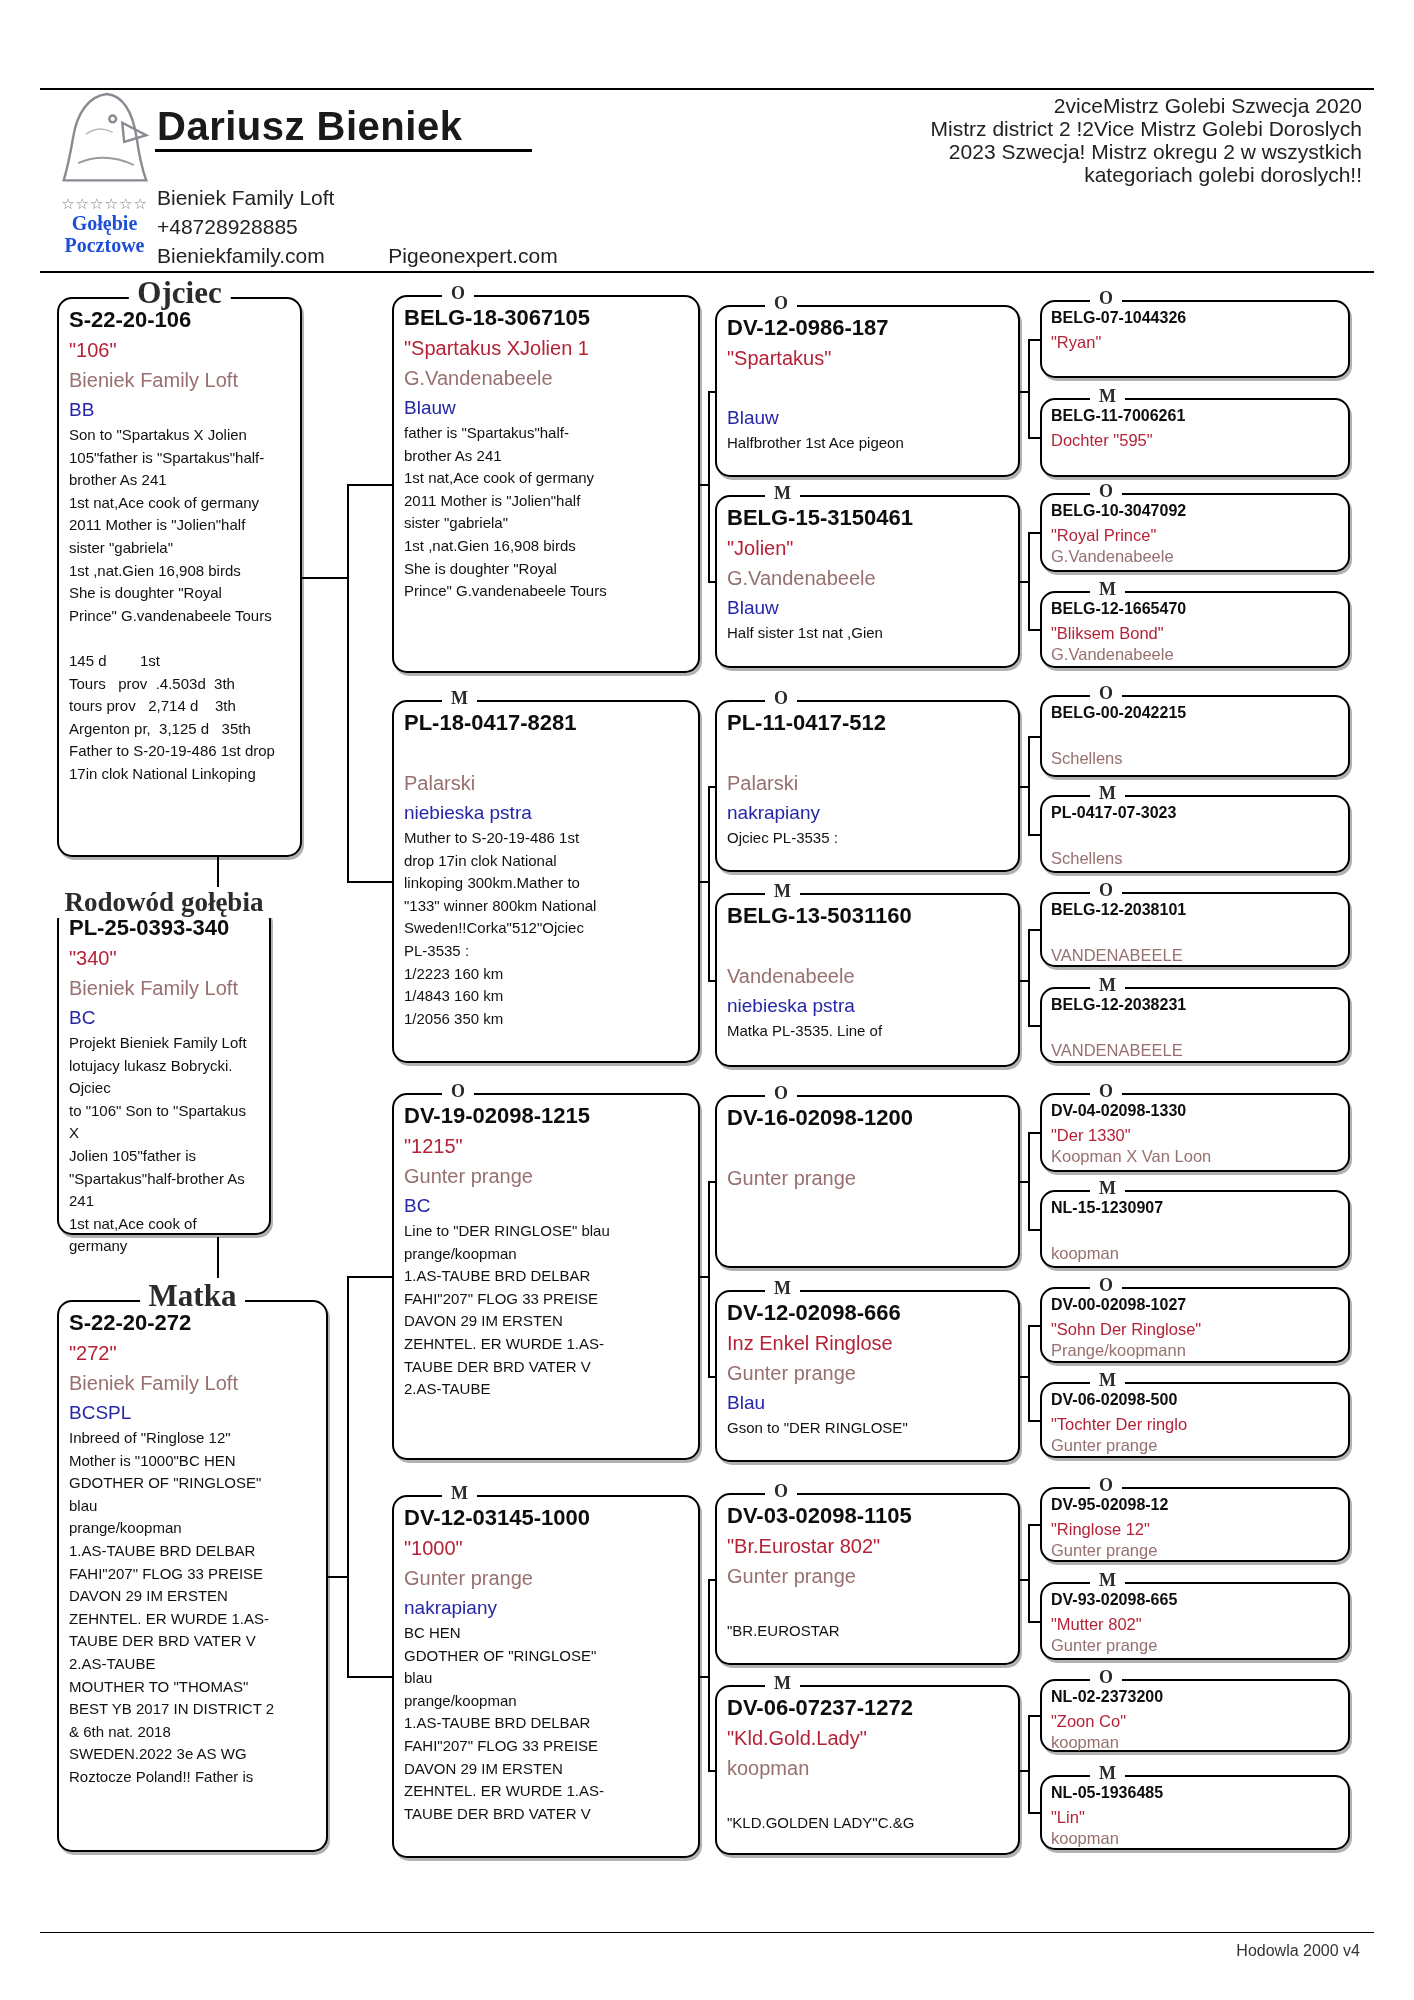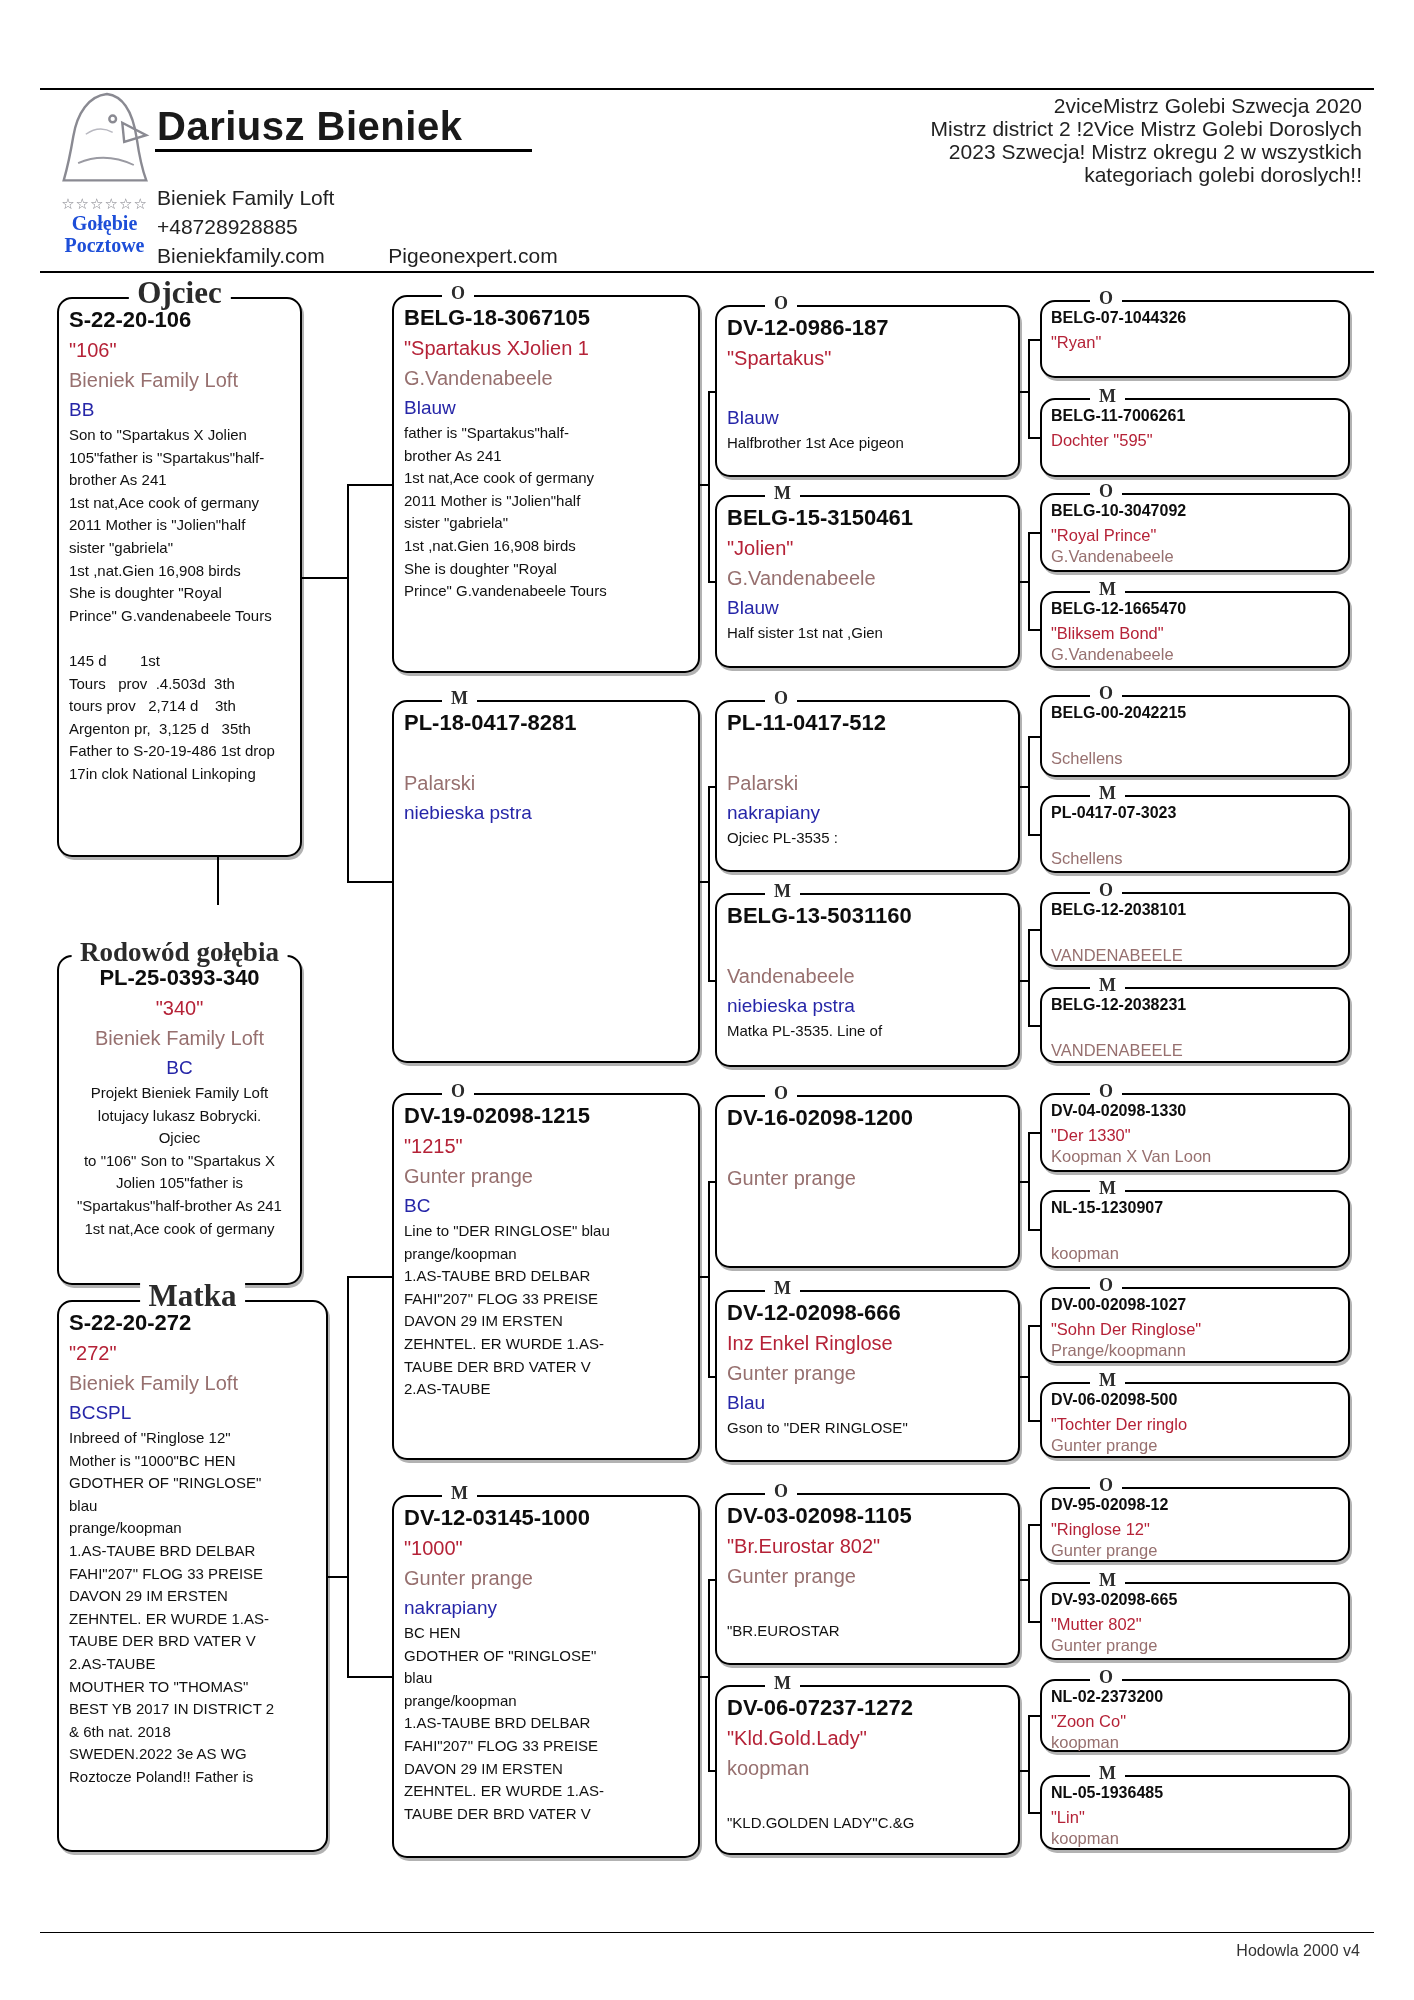--- a/index.html
+++ b/index.html
@@ -30,21 +30,21 @@
   
   .sm{padding:3px 9px;}
   .sm .ring{font-size:16px;line-height:26px;}
   .sm .name{font-size:16.5px;line-height:22px;min-height:22px;}
   .sm .loft{font-size:16.5px;line-height:21px;min-height:21px;}
   
   .vl{position:absolute;border-left:2px solid #000;width:0;}
   .hl{position:absolute;border-top:2px solid #000;height:0;}
   
   .b0{left:57px;top:297px;width:245px;height:560px;}
-  .b1{left:57px;top:955px;width:245px;height:330px;text-align:center;}
+  .b1{left:57px;top:905px;width:214px;height:330px;}
   .b2{left:57px;top:1300px;width:271px;height:552px;}
   .b3{left:392px;top:295px;width:308px;height:378px;}
   .b4{left:392px;top:700px;width:308px;height:363px;}
   .b5{left:392px;top:1093px;width:308px;height:367px;}
   .b6{left:392px;top:1495px;width:308px;height:363px;}
   .b7{left:715px;top:305px;width:305px;height:172px;}
   .b8{left:715px;top:495px;width:305px;height:173px;}
   .b9{left:715px;top:700px;width:305px;height:172px;}
   .b10{left:715px;top:893px;width:305px;height:174px;}
   .b11{left:715px;top:1095px;width:305px;height:173px;}
@@ -253,20 +253,29 @@
 1st ,nat.Gien 16,908 birds
 She is doughter "Royal
 Prince" G.vandenabeele Tours</div>
   </div>
   <div class="box b4">
     <span class="marker">M</span>
     <div class="ring">PL-18-0417-8281</div>
     <div class="name"></div>
     <div class="loft">Palarski</div>
     <div class="clr">niebieska pstra</div>
+    <div class="desc">Muther to S-20-19-486 1st
+drop 17in clok National
+linkoping 300km.Mather to
+"133" winner 800km National
+Sweden!!Corka"512"Ojciec
+PL-3535 :
+1/2223 160 km
+1/4843 160 km
+1/2056 350 km</div>
   </div>
   <div class="box b5">
     <span class="marker">O</span>
     <div class="ring">DV-19-02098-1215</div>
     <div class="name">"1215"</div>
     <div class="loft">Gunter prange</div>
     <div class="clr">BC</div>
     <div class="desc">Line to "DER RINGLOSE" blau
 prange/koopman
 1.AS-TAUBE BRD DELBAR

